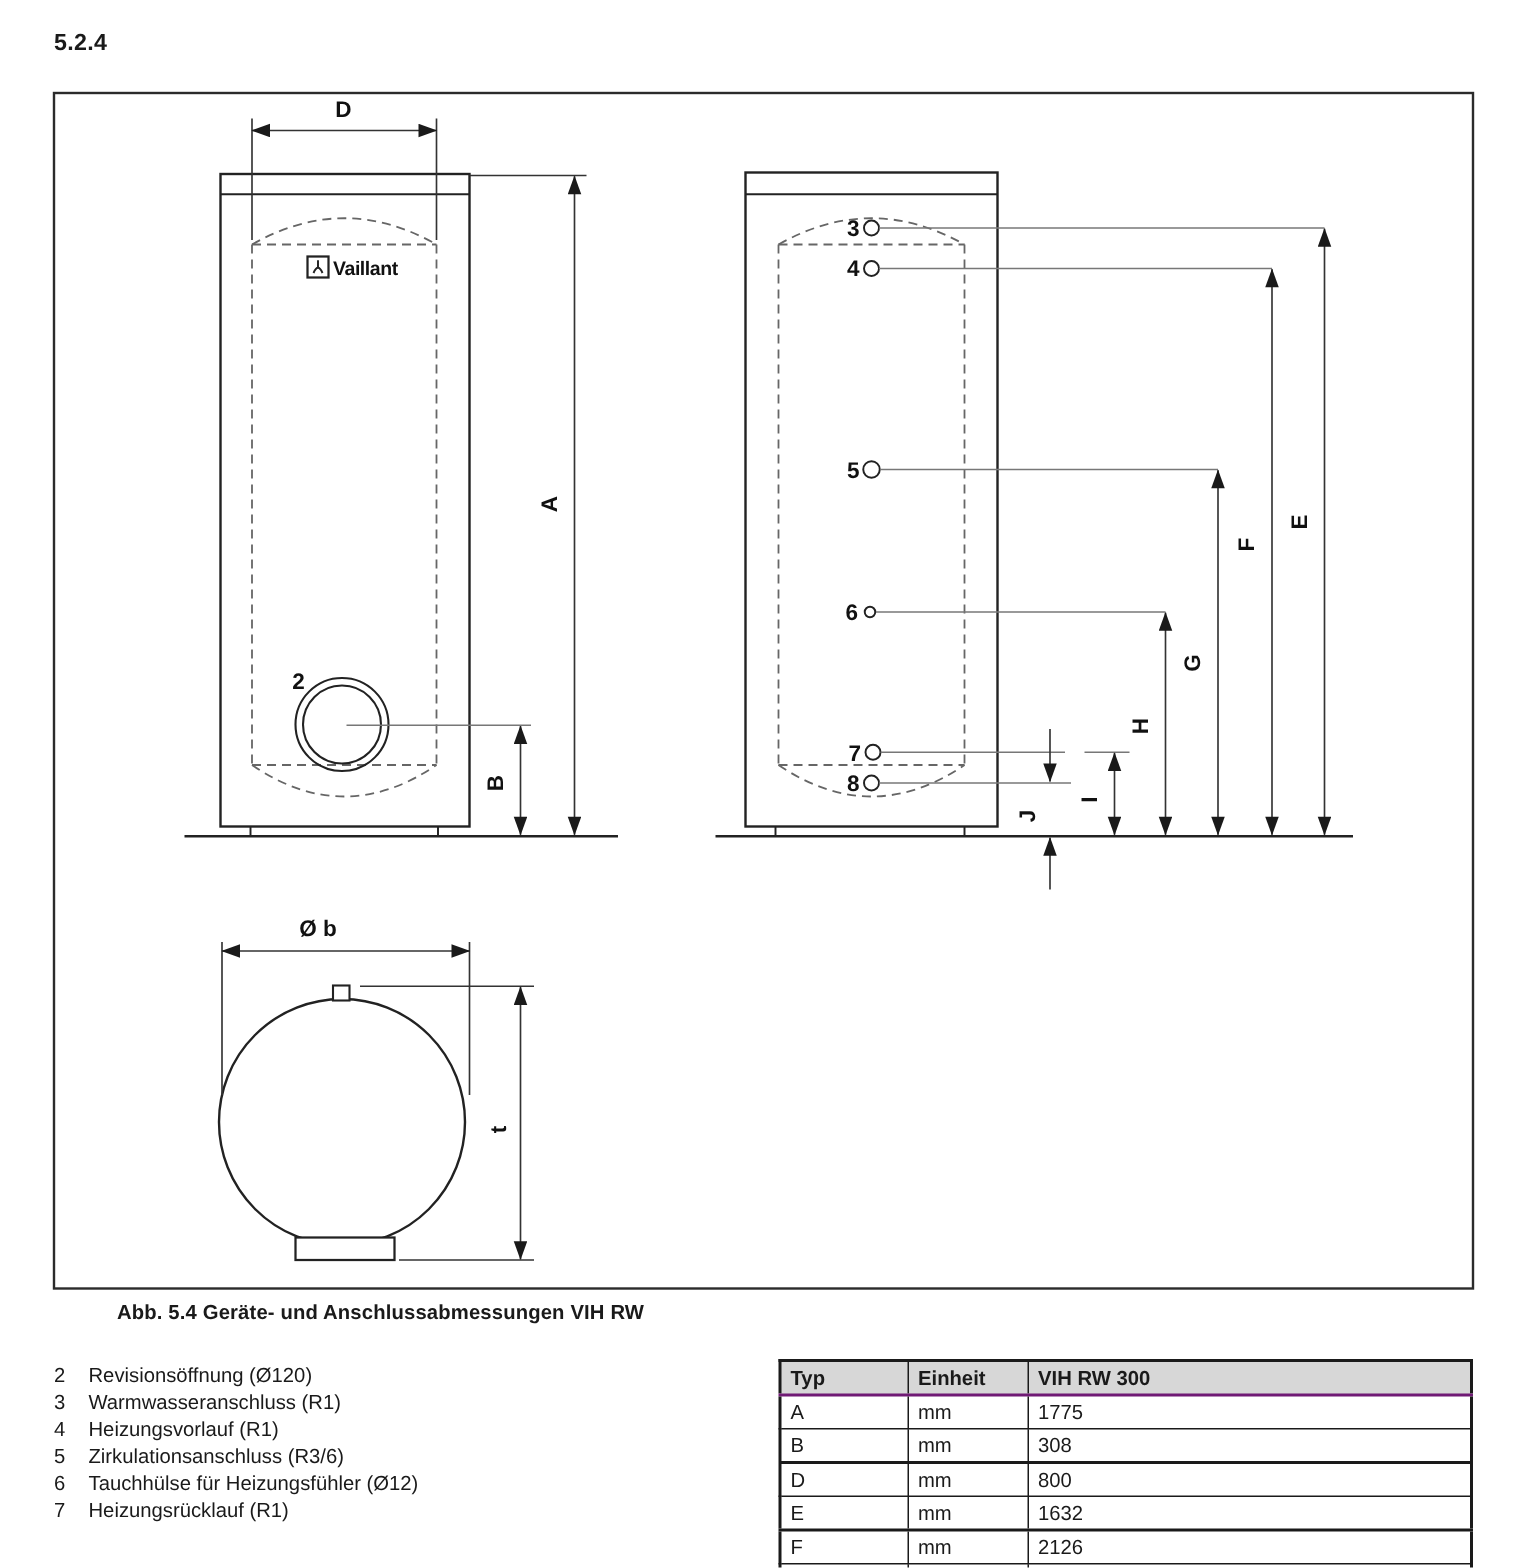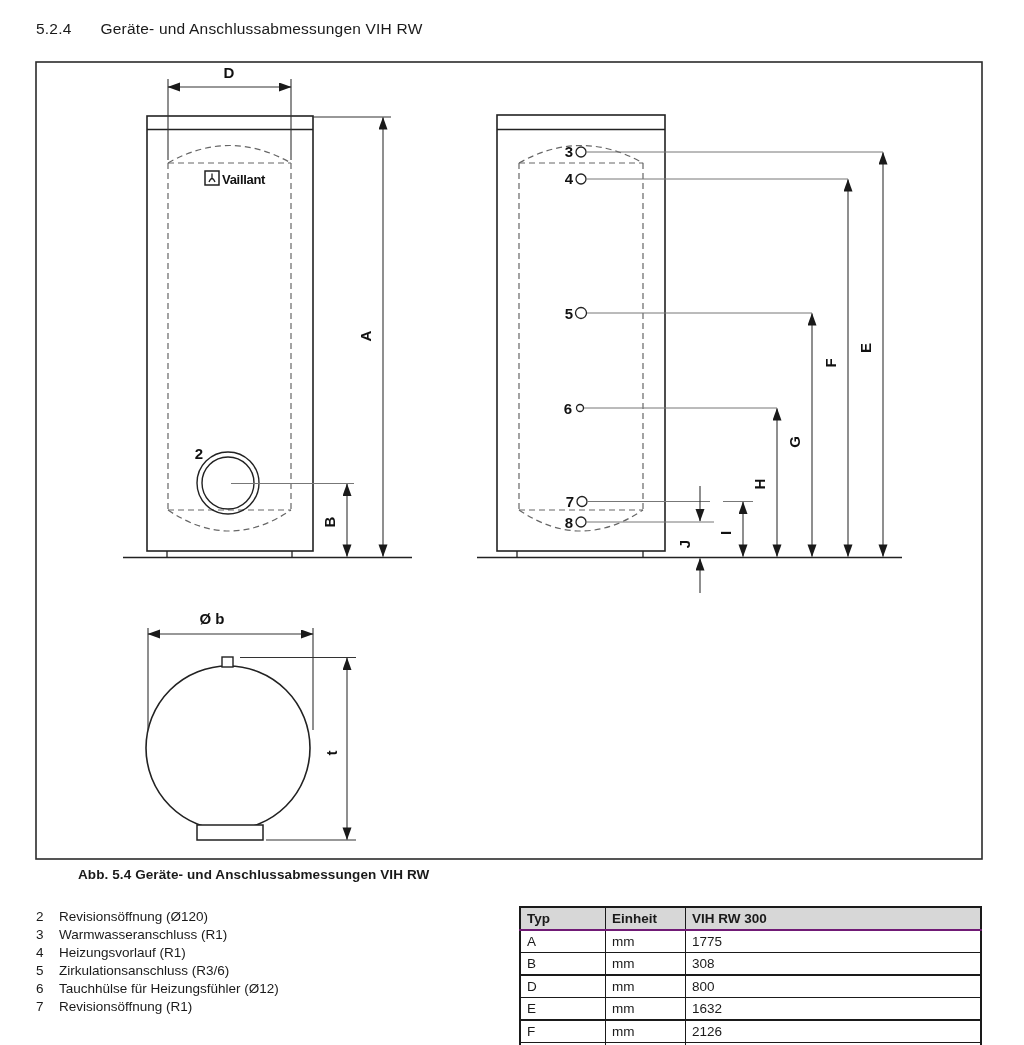--- a/index.html
+++ b/index.html
@@ -1,22 +1,22 @@
 <!DOCTYPE html>
 <html><head>
 <meta charset="utf-8">
 <style>
   html,body{margin:0;padding:0;}
   body{
     width:1024px;height:1045px;overflow:hidden;background:#ffffff;
     font-family:"Liberation Sans",sans-serif;color:#1a1a1a;position:relative;
   }
   .heading{
-    position:absolute;left:36px;top:20px;font-size:15.5px;font-weight:400;
-    display:flex;gap:29px;letter-spacing:.2px;
+    position:absolute;left:36px;top:20px;font-size:15.5px;font-weight:700;
+    display:flex;gap:12px;letter-spacing:.2px;
   }
   .figure-frame{position:absolute;left:0;top:0;width:1024px;height:1045px;}
   svg text{font-family:"Liberation Sans",sans-serif;fill:#111;}
   .dimlabel{font-size:15px;font-weight:700;}
   .connlabel{font-size:15px;font-weight:700;}
   .brandtext{font-size:13px;font-weight:700;letter-spacing:-0.3px;}
   .caption{
     position:absolute;left:36px;top:867px;font-size:13.5px;font-weight:700;letter-spacing:.1px;margin-left:42px;
   }
   .legend{position:absolute;left:36px;top:908px;font-size:13.5px;line-height:18px;}
@@ -36,21 +36,20 @@
   }
   .dim-table th:nth-child(1),.dim-table td:nth-child(1){width:72px;}
   .dim-table th:nth-child(2),.dim-table td:nth-child(2){width:67px;}
   .dim-table tr.group-start td{border-top:2px solid #1a1a1a;}
 </style>
 </head>
 <body>
 
 <div class="heading">
   <span>5.2.4</span>
-  <span>Geräte- und Anschlussabmessungen VIH RW</span>
 </div>
 
 <svg class="figure-frame" width="1024" height="1045" viewBox="0 0 1024 1045">
   <defs>
     <marker id="ah" markerWidth="14" markerHeight="10" refX="12.5" refY="4.5" orient="auto-start-reverse" markerUnits="userSpaceOnUse">
       <path d="M0.5,0 L13,4.5 L0.5,9 Z" fill="#1a1a1a"></path>
     </marker>
   </defs>
 
   <rect x="36" y="62" width="946" height="797" fill="none" stroke="#2b2b2b" stroke-width="1.6"></rect>
@@ -197,21 +196,21 @@
       <div class="legend-item">
         <span class="legend-num">5</span>
         <span>Zirkulationsanschluss (R3/6)</span>
       </div>
       <div class="legend-item">
         <span class="legend-num">6</span>
         <span>Tauchhülse für Heizungsfühler (Ø12)</span>
       </div>
       <div class="legend-item">
         <span class="legend-num">7</span>
-        <span>Revisionsöffnung (R1)</span>
+        <span>Heizungsrücklauf (R1)</span>
       </div>
     </div>
 </div>
 
 <table class="dim-table">
   <thead>
     <tr>
         <th>Typ</th>
         <th>Einheit</th>
         <th>VIH RW 300</th>

